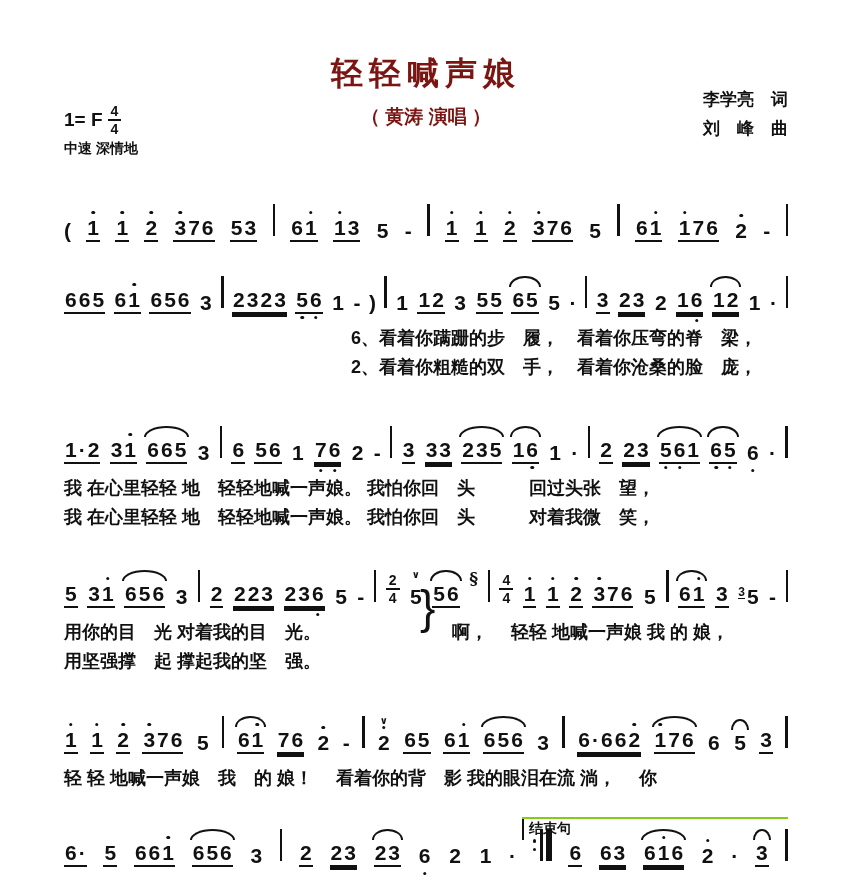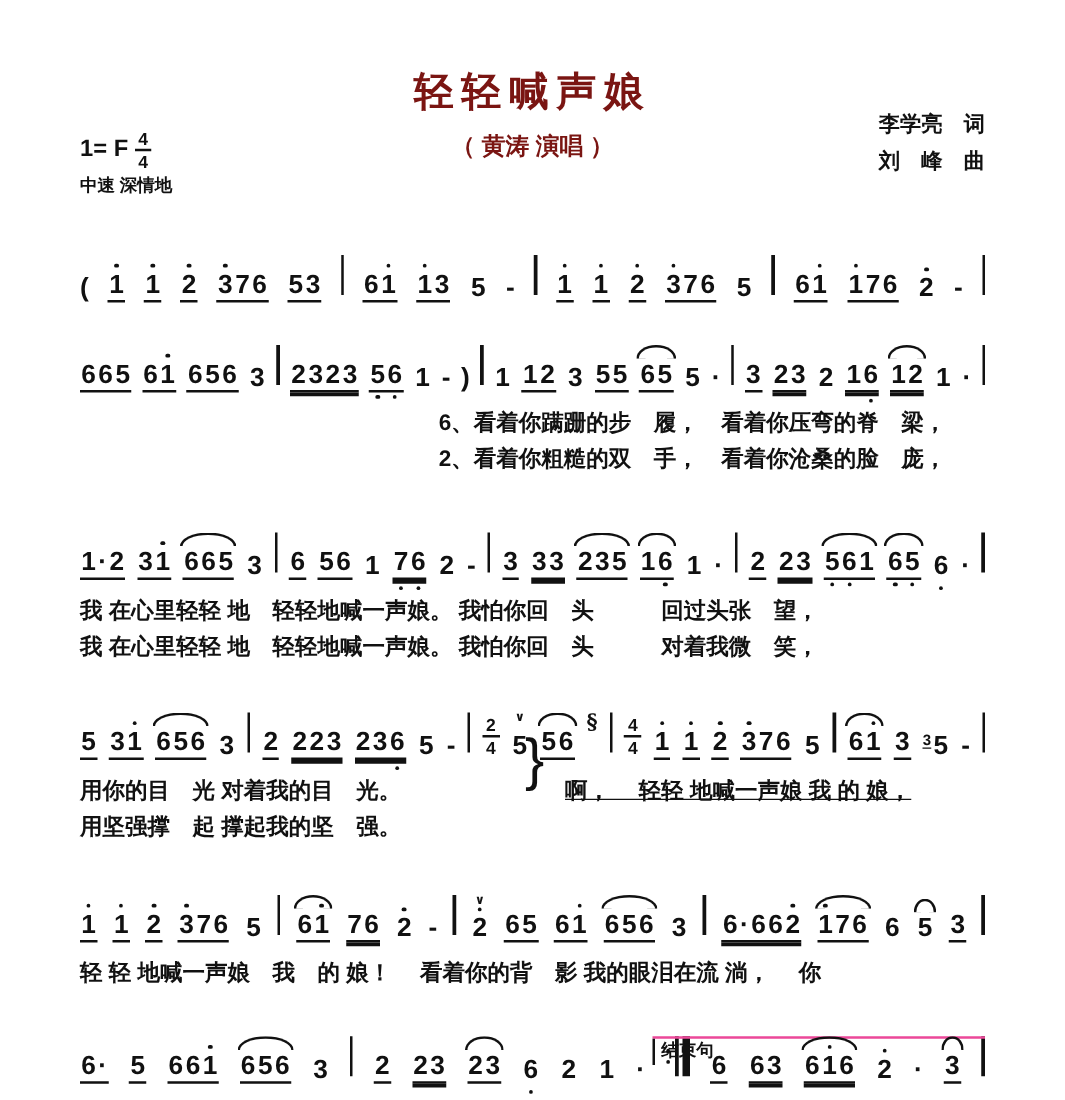--- a/index.html
+++ b/index.html
@@ -39,21 +39,21 @@
   .rbar .rdots{display:flex;flex-direction:column;gap:5px;margin-right:1px;}
   .rbar .rdots i{width:3.5px;height:3.5px;background:#111;border-radius:50%;display:block;}
   .segno{font-size:17px;font-weight:bold;transform:translateY(-20px);font-family:"DejaVu Serif",serif;}
   .note-ts{align-self:center;transform:translateY(2px);}
   .note-ts .ts{font-size:14px;}
   .grace{font-size:12px;font-weight:bold;border-bottom:1.5px solid #111;transform:translateY(-9px);margin-right:1px;line-height:1;}
 
   .lyricrow{position:relative;height:29px;font-weight:bold;font-size:18px;white-space:pre;}
   .lyricrow span{position:absolute;top:0;}
   .brace{position:absolute;font-size:46px;font-weight:normal;line-height:1;}
-  .endbox{position:absolute;top:20px;border-top:2px solid #ec4899;font-family:Liberation Mono, monospace;}
+  .endbox{position:absolute;top:8px;border-top:2px solid #84cc16;font-family:Liberation Mono, monospace;}
   .endbox b{display:inline-block;border-left:2px solid #111;padding:1px 8px 2px 5px;font-size:14px;font-weight:bold;}
 </style>
 </head>
 <body>
 
 <div class="sheet">
   <div class="hdr">
     <div class="title" style="color: rgb(122, 21, 18);">轻轻喊声娘</div>
     <div class="subtitle" style="color: rgb(122, 21, 18);">（ 黄涛  演唱 ）</div>
     <div class="keysig">
@@ -543,21 +543,21 @@
           </div>
           <div class="tok">
             <span class="grace">3</span>
             <span class="digits">
               <span class="digit">5</span>
             </span>
           </div>
           <div class="plain tok">-</div>
           <div class="bar"></div>
         </div>
-        <div class="lyricrow"><span style="left: 0px;">用你的目　光 对着我的目　光。</span><span style="left: 388px; text-decoration: underline;">啊，　 轻轻 地喊一声娘 我 的 娘，</span></div>
+        <div class="lyricrow"><span style="left: 0px;">用你的目　光 对着我的目　光。</span><span style="left: 388px;">啊，　 轻轻 地喊一声娘 我 的 娘，</span></div>
         <div class="lyricrow"><span style="left: 0px;">用坚强撑　起 撑起我的坚　强。</span></div>
         <div class="brace" style="left: 356px; top: 34px;">}</div>
       </div>
       <div class="system" style="margin-top: 18px;">
         <div class="notation">
           <div class="tok u1">
             <span class="digits">
               <span class="digit">1<i class="hidot"></i></span>
             </span>
           </div>

